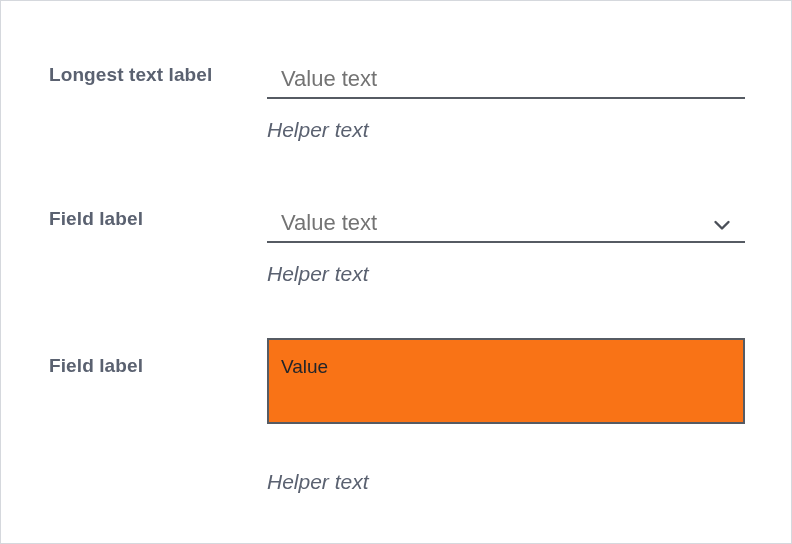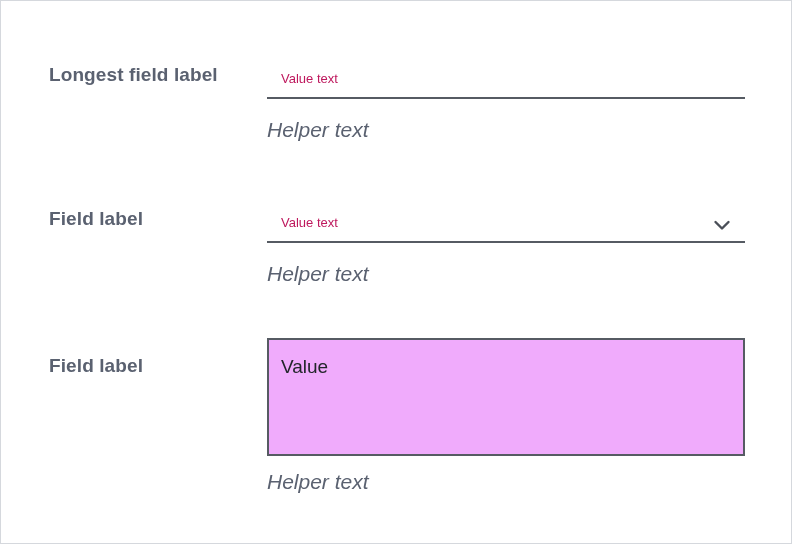--- a/index.html
+++ b/index.html
@@ -59,22 +59,22 @@
   .input-underline {
     position: relative;
     height: 36px;
     border-bottom: 2px solid #565b63;
     box-sizing: border-box;
   }
   .input-value {
     position: absolute;
     left: 14px;
     top: 2px;
-    color: #be185d;
-    font-size: 13px;
+    color: #737373;
+    font-size: 22px;
     line-height: 28px;
     white-space: nowrap;
   }
 
   
   .select-underline {
     position: relative;
     height: 36px;
     border-bottom: 2px solid #565b63;
     box-sizing: border-box;
@@ -89,24 +89,24 @@
   }
   .chevron-down-icon svg {
     display: block;
     width: 26px;
     height: 26px;
   }
 
   
   .textarea-box {
     position: relative;
-    height: 118px;
+    height: 86px;
     border: 2px solid #565b63;
     box-sizing: border-box;
-    background: #f0abfc;
+    background: #f97316;
   }
   .textarea-value {
     position: absolute;
     left: 12px;
     top: 13px;
     color: #22252a;
     font-size: 19px;
     line-height: 28px;
     white-space: nowrap;
   }
@@ -122,21 +122,21 @@
     white-space: nowrap;
   }
 </style>
 </head>
 <body>
 
 <div class="screen">
   <div class="form">
 
     <div class="field-row" style="top:62px;">
-      <div class="field-label">Longest field label</div>
+      <div class="field-label">Longest text label</div>
 
       <div class="field-control">
         <div class="input-underline">
           <span class="input-value">Value text</span>
         </div>
       </div>
     </div>
     <div class="helper-text" style="top:118px;">Helper text</div>
 
     <div class="field-row" style="top:206px;">

